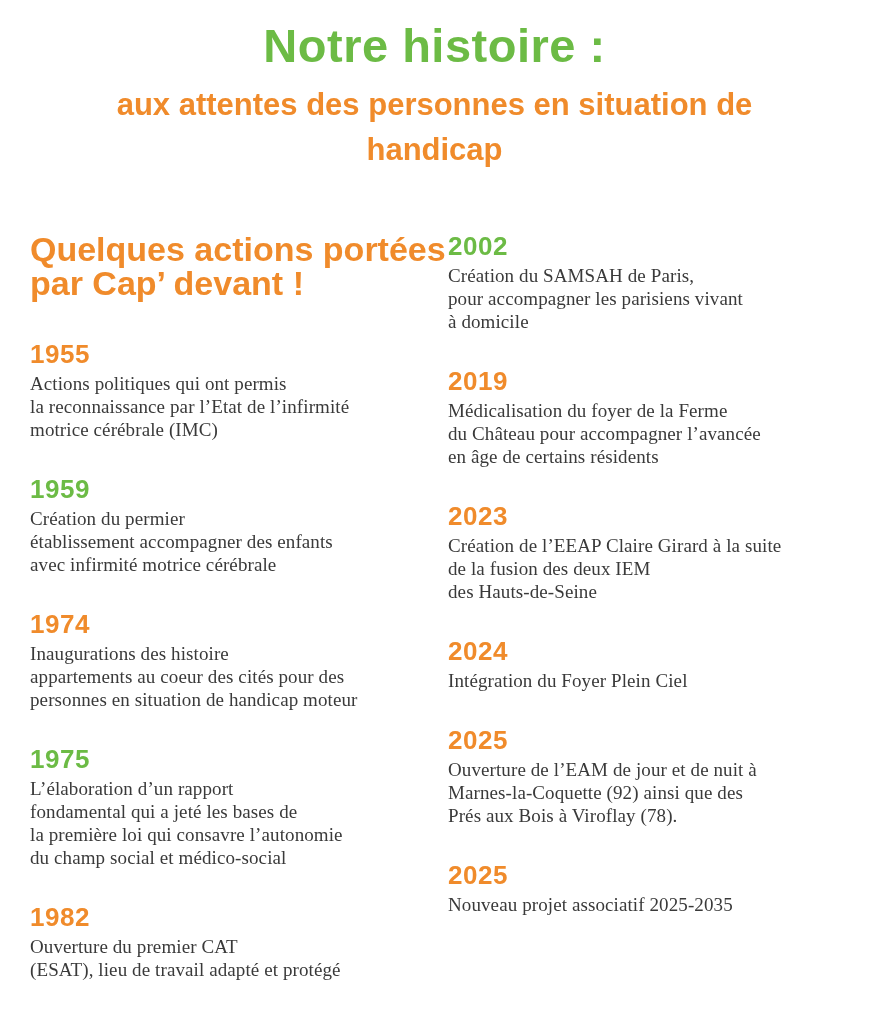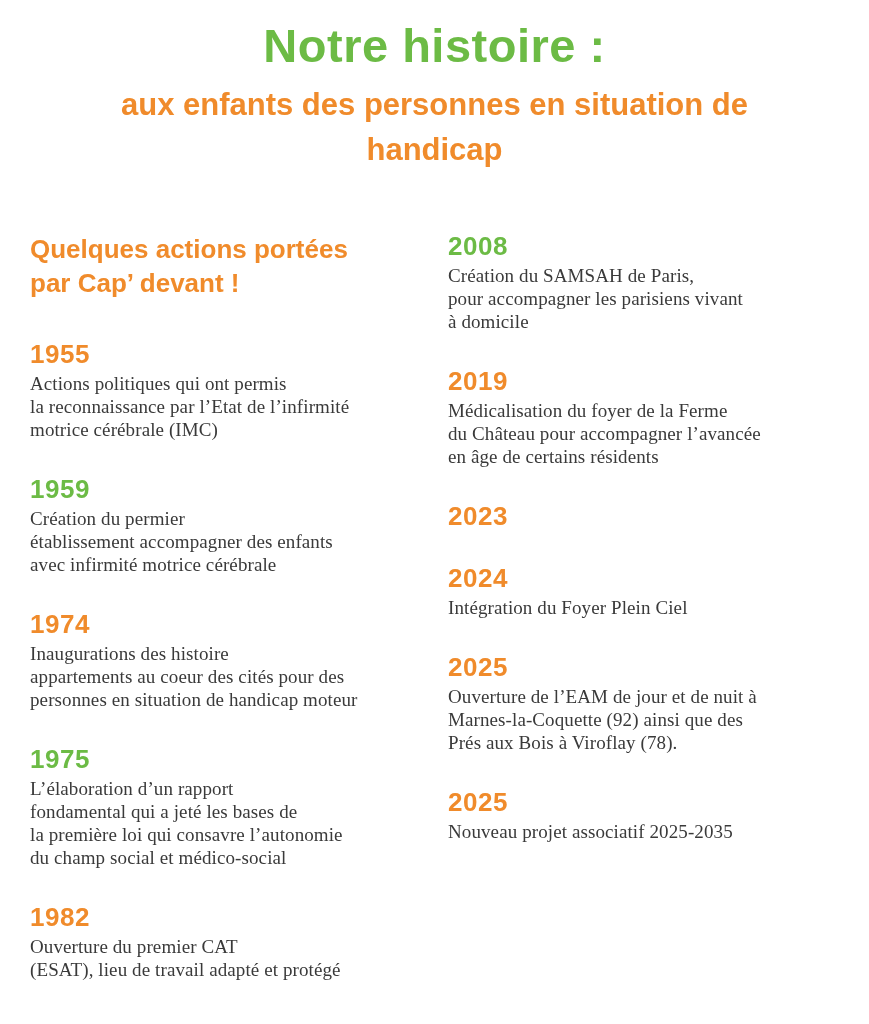--- a/index.html
+++ b/index.html
@@ -37,21 +37,21 @@
   .subtitle .ln { display: block; }
   
   .columns {
     display: flex;
     margin-top: 60px;
     padding: 0 30px 0 30px;
   }
   .col-left { width: 418px; flex: 0 0 418px; }
   .col-right { flex: 1 1 auto; }
   .intro-heading {
-    font-size: 26px;
+    font-size: 34px;
     font-weight: bold;
     line-height: 34px;
     color: var(--orange, #f08b2b);
     margin-bottom: 40px;
   }
   .intro-heading .ln { display: block; }
   
   .entry { margin-bottom: 34px; }
   .entry:last-child { margin-bottom: 0; }
   .year {
@@ -72,21 +72,21 @@
   .desc .ln { display: block; font-family: Liberation Serif, serif; }
 </style>
 </head>
 <body>
 
 <div class="page">
 
   <header class="header">
     <h1 class="title">Notre histoire :</h1>
     <h2 class="subtitle">
-      <span class="ln">aux enfants des personnes en situation de</span>
+      <span class="ln">aux attentes des personnes en situation de</span>
       <span class="ln">handicap</span>
     </h2>
   </header>
 
   <main class="columns">
 
     <div class="col-left">
 
       <h3 class="intro-heading">
         <span class="ln">Quelques actions portées</span>
@@ -136,39 +136,44 @@
           <span class="ln">Ouverture du premier CAT</span>
           <span class="ln">(ESAT), lieu de travail adapté et protégé</span>
         </p>
       </article>
 
     </div>
 
     <div class="col-right">
 
       <article class="entry">
-        <h4 class="year" data-color="green">2008</h4>
+        <h4 class="year" data-color="green">2002</h4>
         <p class="desc">
           <span class="ln">Création du SAMSAH de Paris,</span>
           <span class="ln">pour accompagner les parisiens vivant</span>
           <span class="ln">à domicile</span>
         </p>
       </article>
 
       <article class="entry">
         <h4 class="year" data-color="orange">2019</h4>
         <p class="desc">
           <span class="ln">Médicalisation du foyer de la Ferme</span>
           <span class="ln">du Château pour accompagner l’avancée</span>
           <span class="ln">en âge de certains résidents</span>
         </p>
       </article>
 
       <article class="entry">
         <h4 class="year" data-color="orange">2023</h4>
+        <p class="desc">
+          <span class="ln">Création de l’EEAP Claire Girard à la suite</span>
+          <span class="ln">de la fusion des deux IEM</span>
+          <span class="ln">des Hauts-de-Seine</span>
+        </p>
       </article>
 
       <article class="entry">
         <h4 class="year" data-color="orange">2024</h4>
         <p class="desc">
           <span class="ln">Intégration du Foyer Plein Ciel</span>
         </p>
       </article>
 
       <article class="entry">

